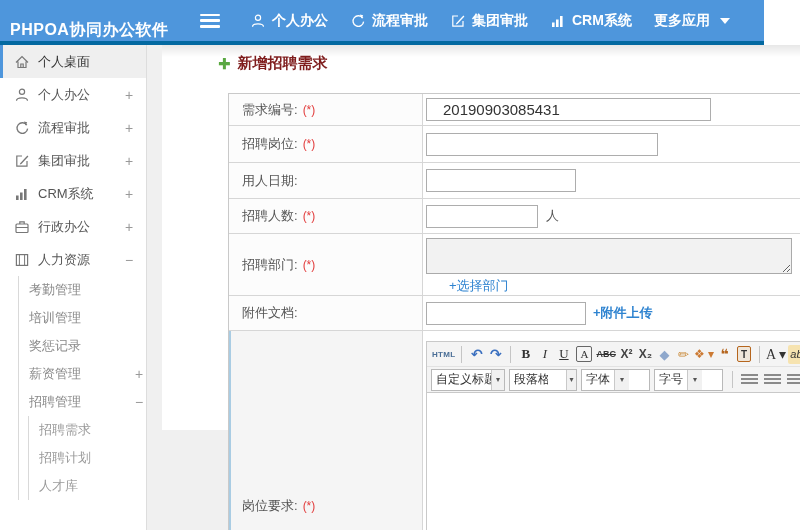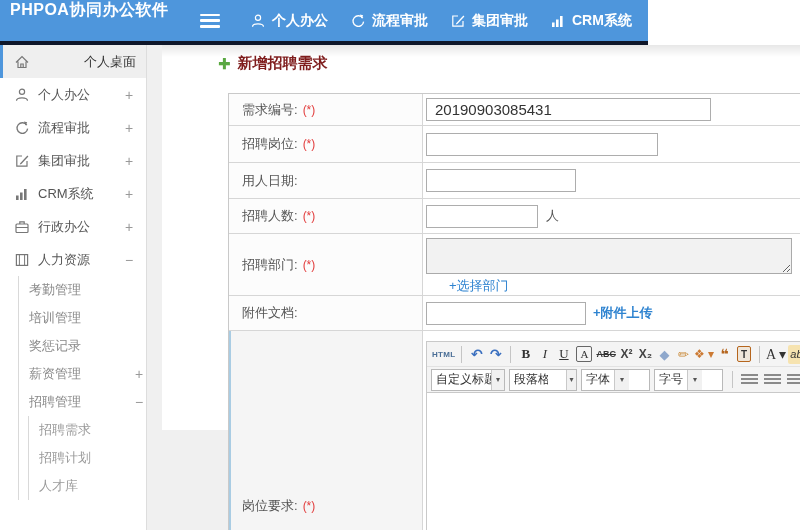--- a/index.html
+++ b/index.html
@@ -3,34 +3,34 @@
 <meta charset="utf-8">
 <style>
   html,body{margin:0;padding:0;}
   body{
     width:800px;height:530px;overflow:hidden;position:relative;
     font-family:"Liberation Sans","DejaVu Sans",sans-serif;
     background:#ffffff;color:#555;
   }
   svg.icn{width:16px;height:16px;flex:0 0 auto;}
   
-  .topbar{position:absolute;left:0;top:0;width:648px;height:41px;background:#4e96dc;border-bottom:4px solid #0f172a;display:flex;align-items:flex-start;z-index:30;}
+  .topbar{position:absolute;left:0;top:0;width:764px;height:41px;background:#4e96dc;border-bottom:4px solid #0369a1;display:flex;align-items:flex-end;z-index:30;}
   .logo{margin-left:10px;font-size:16px;font-weight:bold;color:#fff;letter-spacing:.5px;white-space:nowrap;}
   .nav{position:absolute;left:200px;top:0;height:41px;display:flex;align-items:center;}
   .burger{width:20px;height:14px;display:flex;flex-direction:column;justify-content:space-between;margin-right:30px;cursor:pointer;}
   .burger b{height:2.5px;background:#fff;border-radius:1px;display:block;}
   .nav-item{display:flex;align-items:center;margin-right:22px;color:#fff;font-size:14px;font-weight:bold;cursor:pointer;white-space:nowrap;}
   .nav-item svg{margin-right:6px;color:#fff;}
   .caret{width:0;height:0;border-left:5px solid transparent;border-right:5px solid transparent;border-top:6px solid #fff;margin-left:10px;cursor:pointer;}
   
   .sidebar{position:absolute;left:0;top:45px;width:146px;height:485px;background:#fff;border-right:1px solid #ddd;z-index:20;}
   .sb-item{height:33px;display:flex;align-items:center;padding-left:14px;padding-right:10px;font-size:13px;color:#555;cursor:pointer;position:relative;}
   .sb-item svg{color:#777;margin-right:8px;}
   .sb-item .sb-label{flex:1;}
-  .sb-item.active{background:#efefef;border-left:3px solid #4e96dc;padding-left:11px;color:#333;text-align:right;}
+  .sb-item.active{background:#efefef;border-left:3px solid #4e96dc;padding-left:11px;color:#333;}
   .exp{color:#999;font-size:14px;width:14px;text-align:center;cursor:pointer;}
   .sb-sub1{margin-left:18px;border-left:1px solid #d9d9d9;}
   .sb-item2{height:28px;display:flex;align-items:center;padding-left:10px;font-size:13px;color:#8a8a8a;cursor:pointer;}
   .sb-item2 span.lbl{flex:1;}
   .sb-sub2{margin-left:9px;border-left:1px solid #d9d9d9;}
   .sb-item3{height:28px;display:flex;align-items:center;padding-left:10px;font-size:13px;color:#9a9a9a;cursor:pointer;}
   
   .top-shadow{position:absolute;left:147px;top:45px;width:653px;height:12px;background:linear-gradient(#e7e7e7,rgba(255,255,255,0));z-index:5;}
   .gutter{position:absolute;left:147px;top:45px;width:15px;height:485px;background:#f0f0f0;z-index:6;}
   .bl-gray{position:absolute;left:162px;top:430px;width:66px;height:100px;background:#f0f0f0;z-index:4;}
@@ -40,21 +40,21 @@
   .title-txt{font-size:15px;font-weight:bold;color:#7f1d1d;}
   
   .ftable{position:absolute;left:228px;top:93px;width:602px;border-left:1px solid #c9c9c9;border-top:1px solid #c9c9c9;z-index:10;background:#fff;}
   .frow{display:flex;border-bottom:1px solid #d6d6d6;box-sizing:border-box;}
   .flabel{width:194px;flex:0 0 194px;border-right:1px solid #d6d6d6;display:flex;align-items:center;padding-left:13px;box-sizing:border-box;background:#fcfcfc;font-size:13px;color:#555;}
   .flabel .req{color:#e23c3c;margin-left:5px;font-size:12px;}
   .fvalue{flex:1;display:flex;align-items:center;padding-left:3px;background:#fff;}
   .r1{height:32px;} .r2{height:37px;} .r3{height:36px;} .r4{height:35px;}
   .r5{height:62px;} .r6{height:35px;} .r7{height:350px;}
   .r7 .flabel{background:#f5f5f5;box-shadow:inset 2px 0 0 #a9cce3;}
-  .txt-input{height:23px;border:1px solid #adadad;background:#fff;font-size:15px;color:#333;padding:0 8px;box-sizing:border-box;font-family:"Liberation Sans","DejaVu Sans",sans-serif;}
+  .txt-input{height:23px;border:1px solid #adadad;background:#fff;font-size:15px;color:#333;padding:0 16px;box-sizing:border-box;font-family:"Liberation Sans","DejaVu Sans",sans-serif;}
   .w285{width:285px;} .w232{width:232px;} .w150{width:150px;} .w112{width:112px;} .w160{width:160px;}
   .suffix{font-size:13px;color:#555;margin-left:8px;}
   .blue-link{color:#2e83d0;font-size:13px;text-decoration:none;cursor:pointer;margin-left:23px;}
   .bold-link{font-weight:bold;margin-left:7px;}
   .dept-cell{flex-direction:column;align-items:flex-start;justify-content:center;padding-top:4px;box-sizing:border-box;}
   .dept-area{width:366px;height:40px;background:#f2f2f2;border:1px solid #aaa;resize:both;box-sizing:border-box;}
   .dept-cell .blue-link{margin-top:3px;}
   
   .fvalue.editor-cell{align-items:flex-start;padding-top:10px;}
   .editor{width:560px;border:1px solid #c9c9c9;background:#f4f4f4;}

